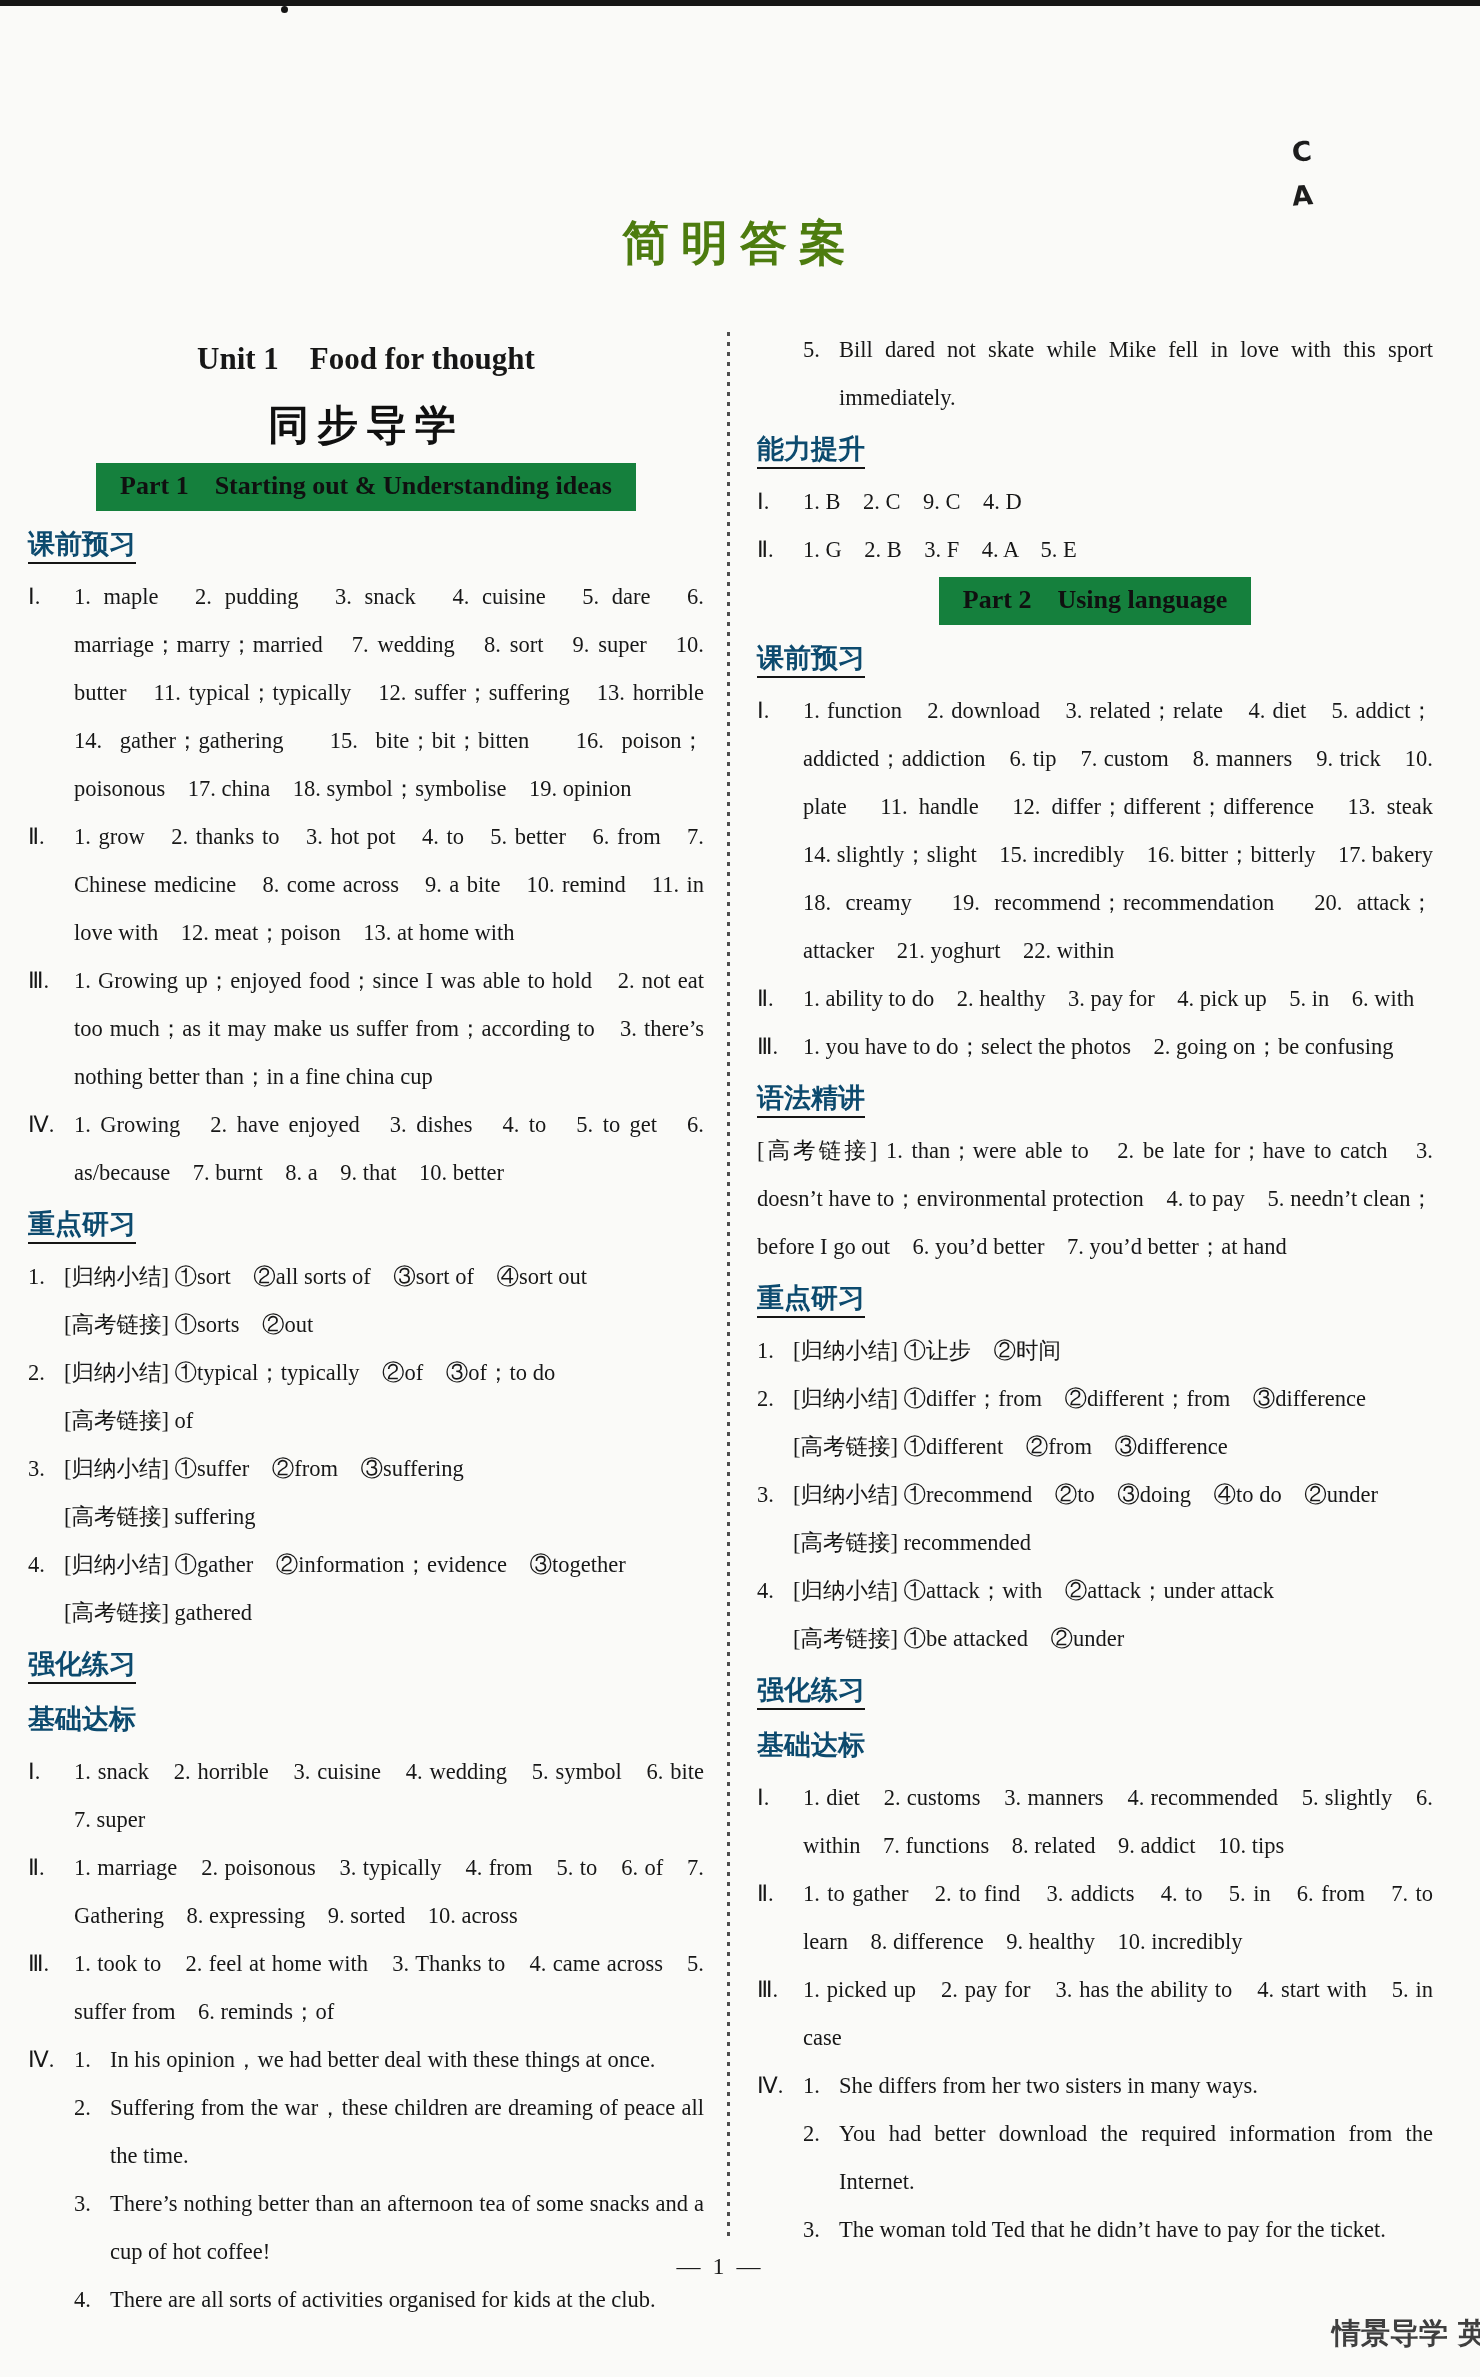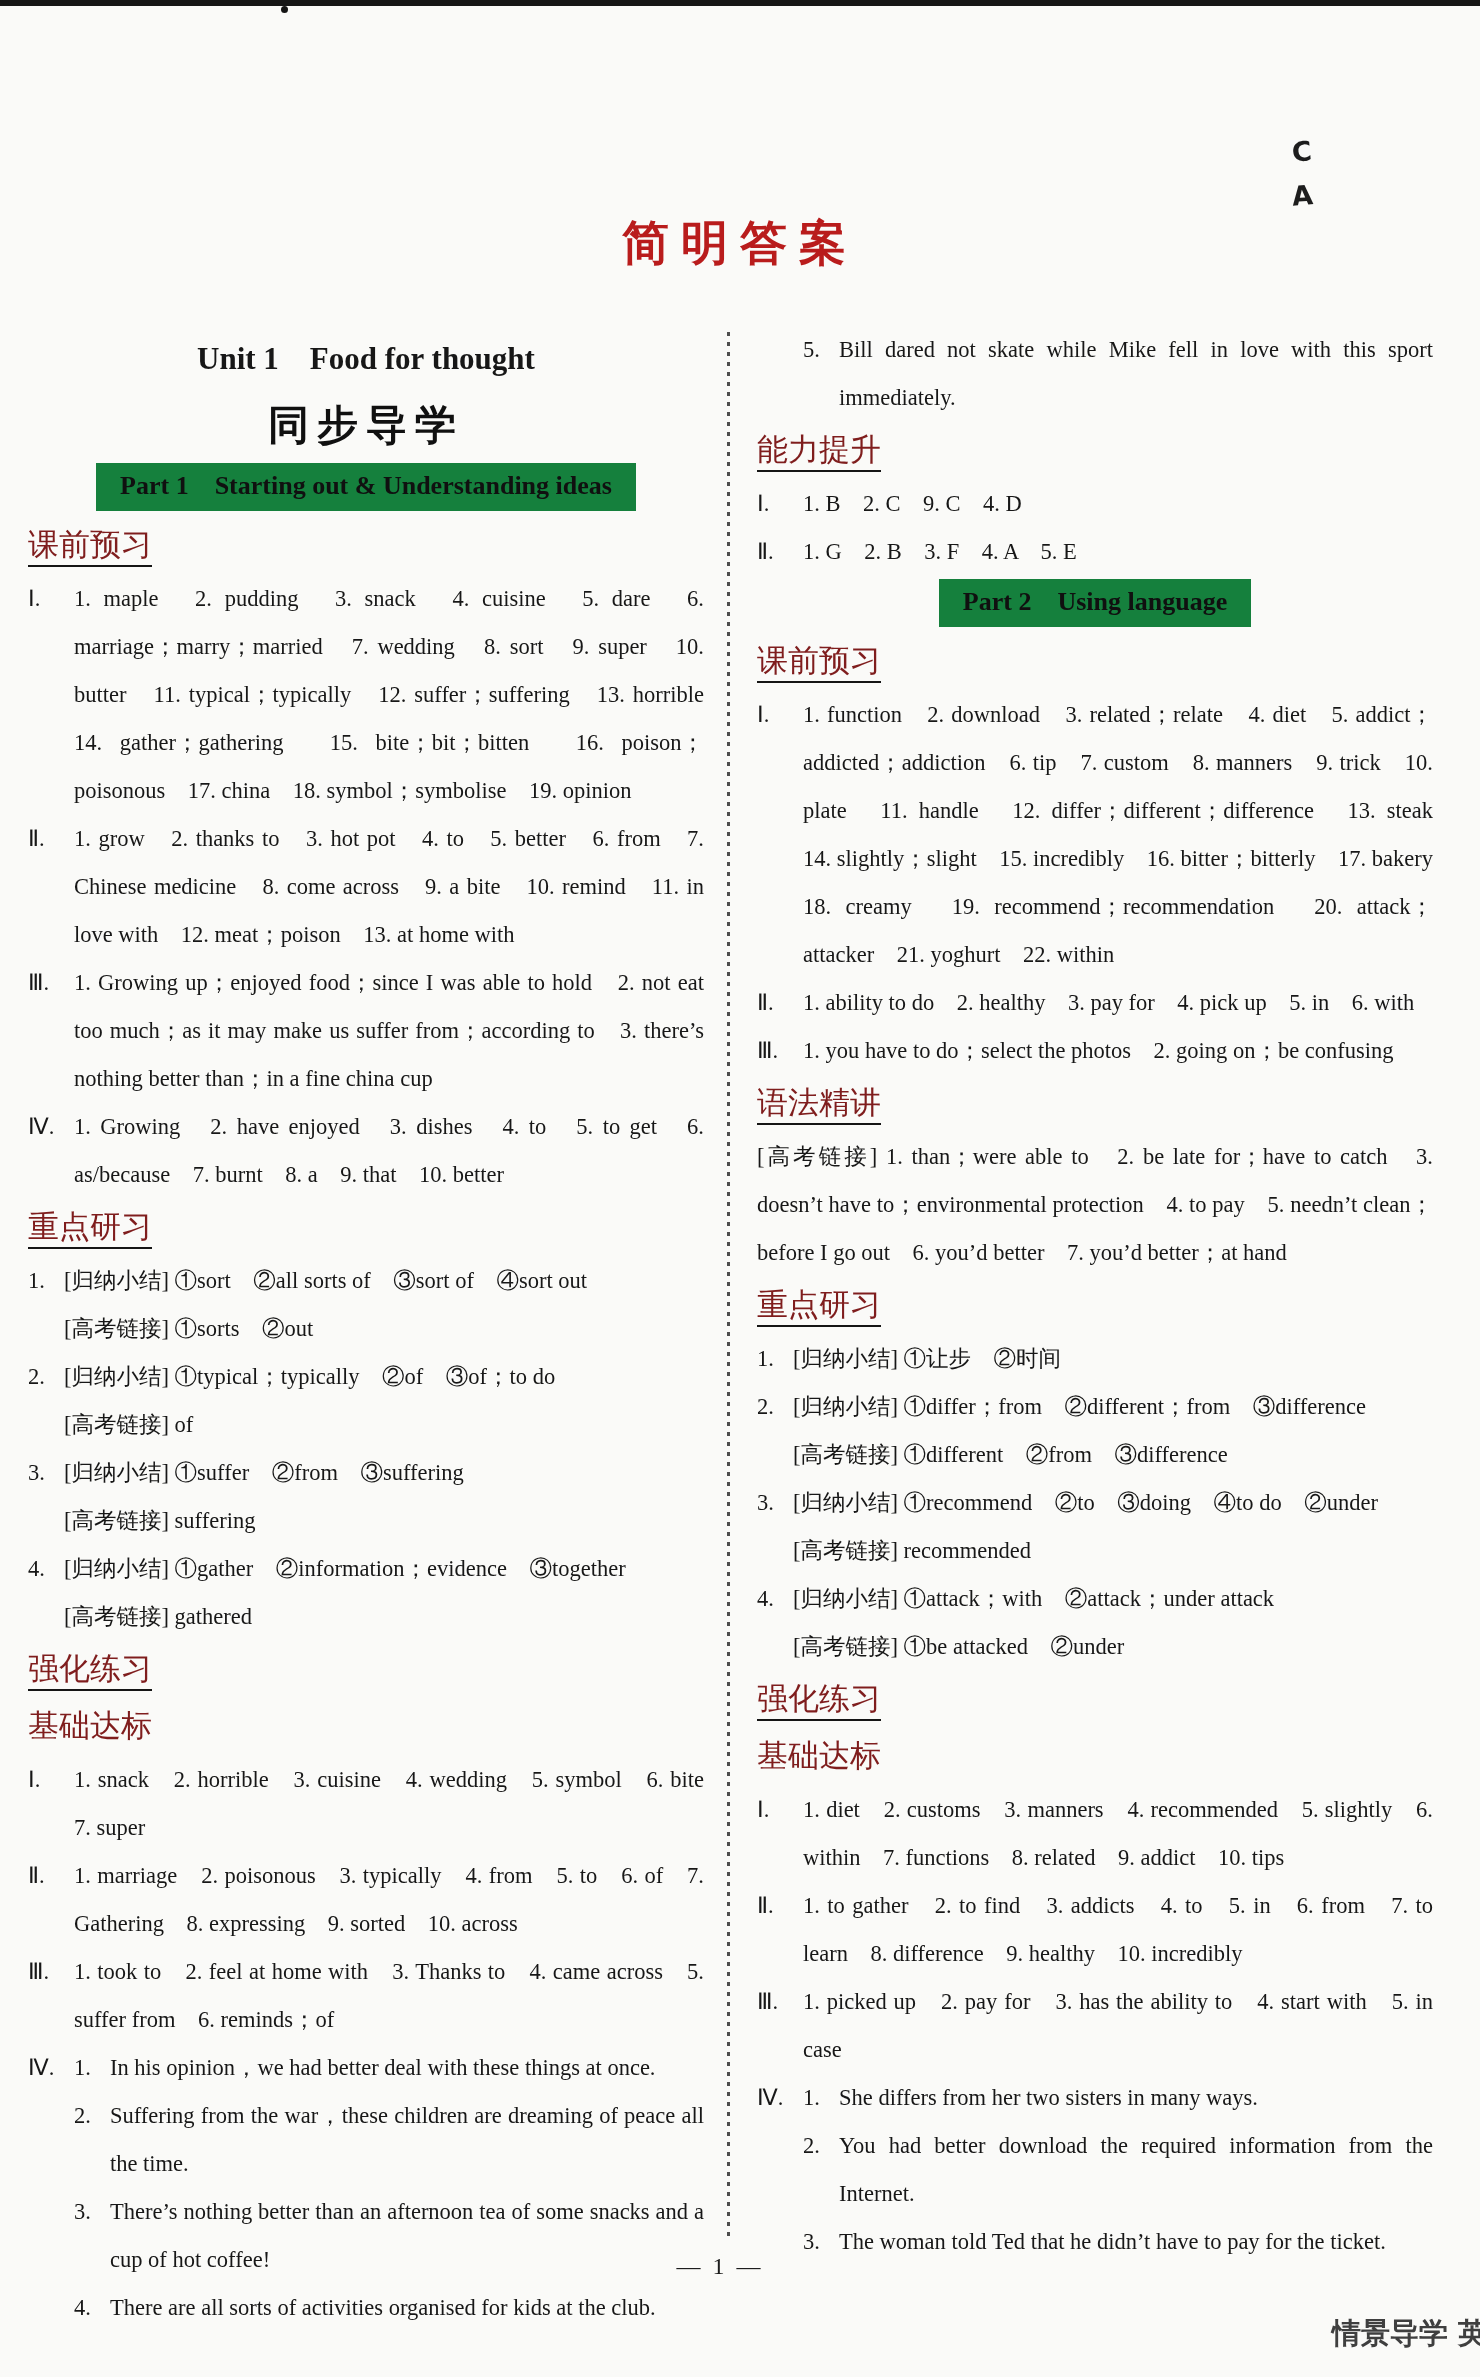--- a/index.html
+++ b/index.html
@@ -8,35 +8,35 @@
     background:#fafaf8;color:#171717;
     font-family:"Liberation Serif", serif;
   }
   .topbar{position:absolute;top:0;left:0;width:100%;height:6px;background:#161616;}
   .speck{position:absolute;top:6px;left:281px;width:7px;height:7px;border-radius:50%;background:#141414;}
   .corner-mark{position:absolute;left:1292px;font-family:"DejaVu Sans",sans-serif;
     font-weight:bold;font-size:27px;color:#1d1d1d;transform:rotate(-5deg);}
   #corner-c{top:136px;}
   #corner-a{top:180px;}
   .page-title{position:absolute;top:212px;left:0;width:100%;text-align:center;
-    font-family:"DejaVu Sans",sans-serif;font-weight:bold;font-size:47px;letter-spacing:12px;color:#b91c1c;}
+    font-family:"DejaVu Sans",sans-serif;font-weight:bold;font-size:47px;letter-spacing:12px;color:#4d7c0f;}
   .divider{position:absolute;left:727px;top:332px;height:1908px;width:3px;
     background:repeating-linear-gradient(to bottom,#4e4e4e 0 4px,transparent 4px 10px);}
   .col{position:absolute;width:676px;font-size:22.5px;line-height:48px;}
   #col-left{left:28px;top:338px;}
   #col-right{left:757px;top:326px;}
   .unit-title{text-align:center;font-family:"Liberation Serif",serif;font-weight:bold;
     font-size:31px;line-height:42px;margin-bottom:16px;}
   .subtitle{text-align:center;font-family:"DejaVu Sans",sans-serif;font-weight:bold;
     font-size:41px;line-height:58px;letter-spacing:8px;margin-bottom:8px;color:#101010;}
   .band-row{text-align:center;line-height:50px;margin:2px 0 6px;}
   .band{display:inline-block;background:#15803d;font-family:"Liberation Serif",serif;
     font-weight:bold;font-size:26px;line-height:44px;padding:1px 24px 3px;color:#101010;}
   .hrow{line-height:52px;margin:1px 0;}
-  .cnh,.cnh2{font-family:"DejaVu Sans",sans-serif;font-weight:normal;font-size:31px;color:#7f1d1d;}
+  .cnh,.cnh2{font-family:"DejaVu Sans",sans-serif;font-weight:bold;font-size:27px;color:#0c4a6e;}
   .u{border-bottom:2.5px solid #151515;padding-bottom:3px;}
   p{margin:0;text-align:justify;}
   .item{padding-left:46px;text-indent:-46px;}
   .m1{display:inline-block;width:46px;text-indent:0;}
   .nitem{padding-left:36px;text-indent:-36px;}
   .m2{display:inline-block;width:36px;text-indent:0;}
   .cont{margin-left:36px;}
   .sent{padding-left:82px;text-indent:-82px;}
   .m1s{display:inline-block;width:46px;text-indent:0;}
   .m2s{display:inline-block;width:36px;text-indent:0;}

